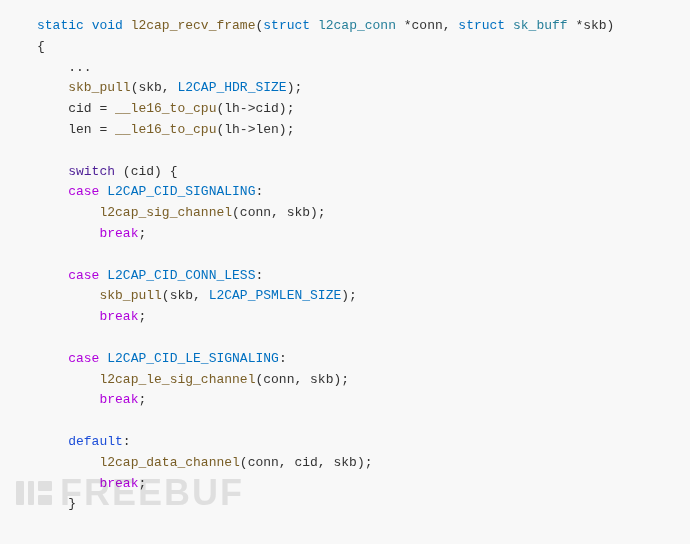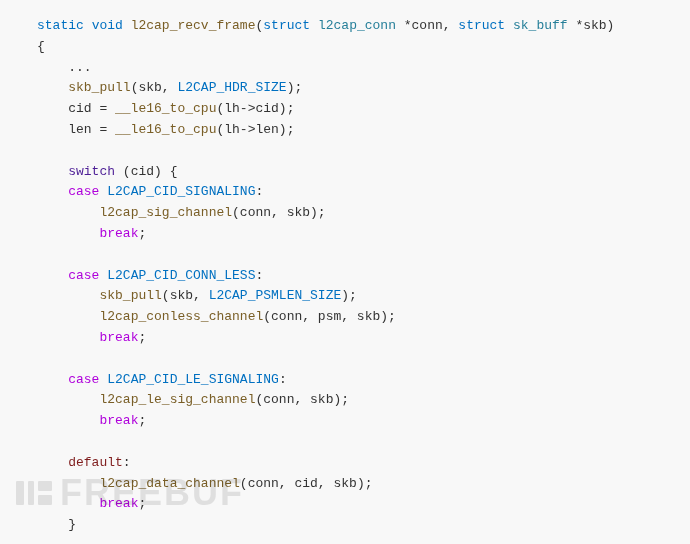--- a/index.html
+++ b/index.html
@@ -33,21 +33,21 @@
     }
 
     .kw-blue { color: #0070c1; }
     .kw-void { color: #0070c1; }
     .kw-struct { color: #0070c1; }
     .fn-name { color: #795e26; }
     .type-name { color: #267f99; }
     .plain { color: #333; }
     .kw-switch { color: #4c1d95; font-family: Liberation Mono, monospace; }
     .kw-case { color: #af00db; }
-    .kw-default { color: #7f1d1d; }
+    .kw-default { color: #1d4ed8; }
     .kw-break { color: #af00db; }
     .constant { color: #0070c1; }
     .function-call { color: #795e26; }
     .macro { color: #0070c1; }
 
     
     .watermark {
       position: absolute;
       bottom: 30px;
       left: 14px;
@@ -95,21 +95,20 @@
 
   <span class="code-line"><span class="plain">        </span><span class="kw-break">break</span><span class="plain">;</span></span>
 
   <span class="code-line"> </span>
 
   <span class="code-line"><span class="plain">    </span><span class="kw-case">case</span><span class="plain"> </span><span class="constant">L2CAP_CID_CONN_LESS</span><span class="plain">:</span></span>
 
 
   <span class="code-line"><span class="plain">        </span><span class="function-call">skb_pull</span><span class="plain">(skb, </span><span class="macro">L2CAP_PSMLEN_SIZE</span><span class="plain">);</span></span>
 
-  <span class="code-line"><span class="plain">        </span><span class="function-call">l2cap_conless_channel</span><span class="plain">(conn, psm, skb);</span></span>
 
   <span class="code-line"><span class="plain">        </span><span class="kw-break">break</span><span class="plain">;</span></span>
 
   <span class="code-line"> </span>
 
   <span class="code-line"><span class="plain">    </span><span class="kw-case">case</span><span class="plain"> </span><span class="constant">L2CAP_CID_LE_SIGNALING</span><span class="plain">:</span></span>
 
   <span class="code-line"><span class="plain">        </span><span class="function-call">l2cap_le_sig_channel</span><span class="plain">(conn, skb);</span></span>
 
   <span class="code-line"><span class="plain">        </span><span class="kw-break">break</span><span class="plain">;</span></span>

